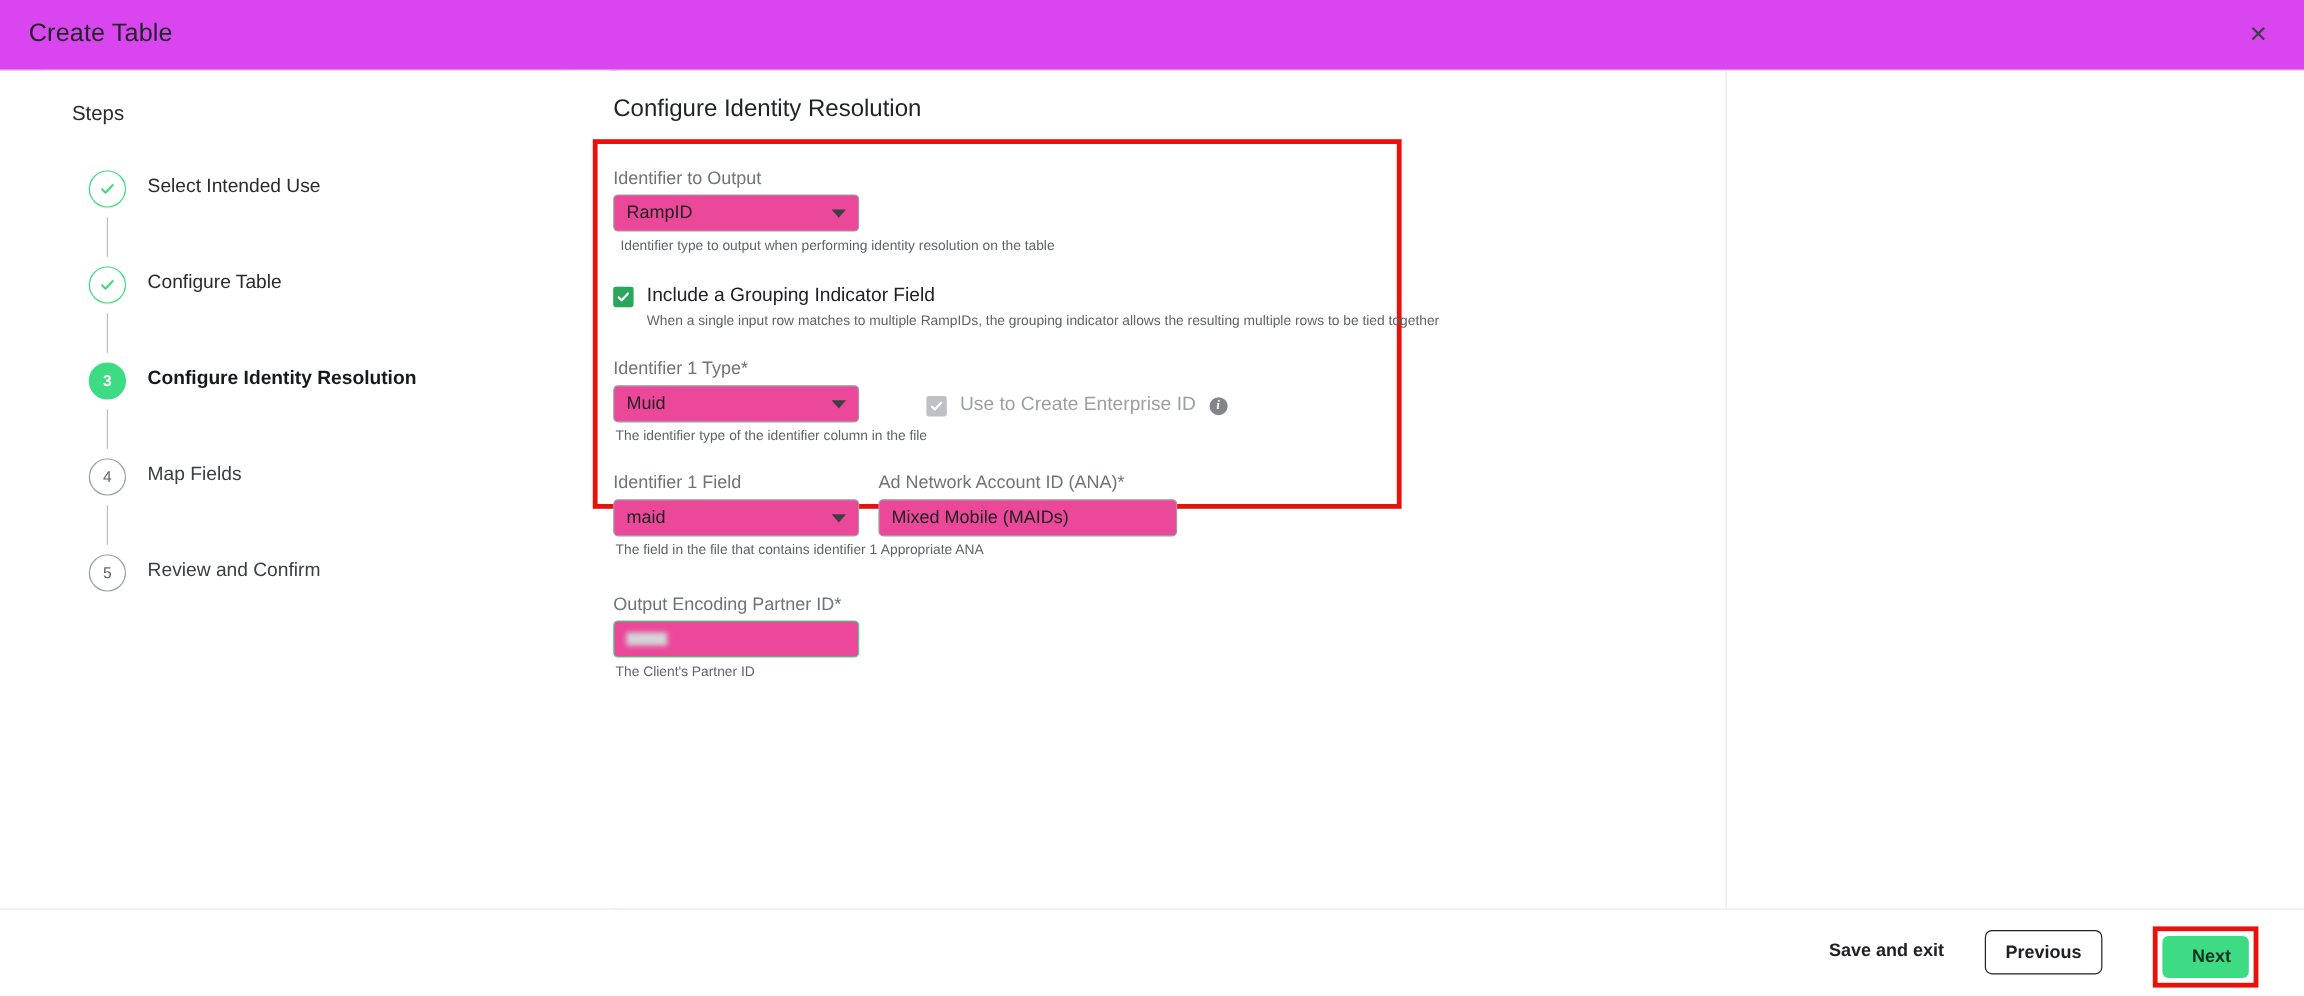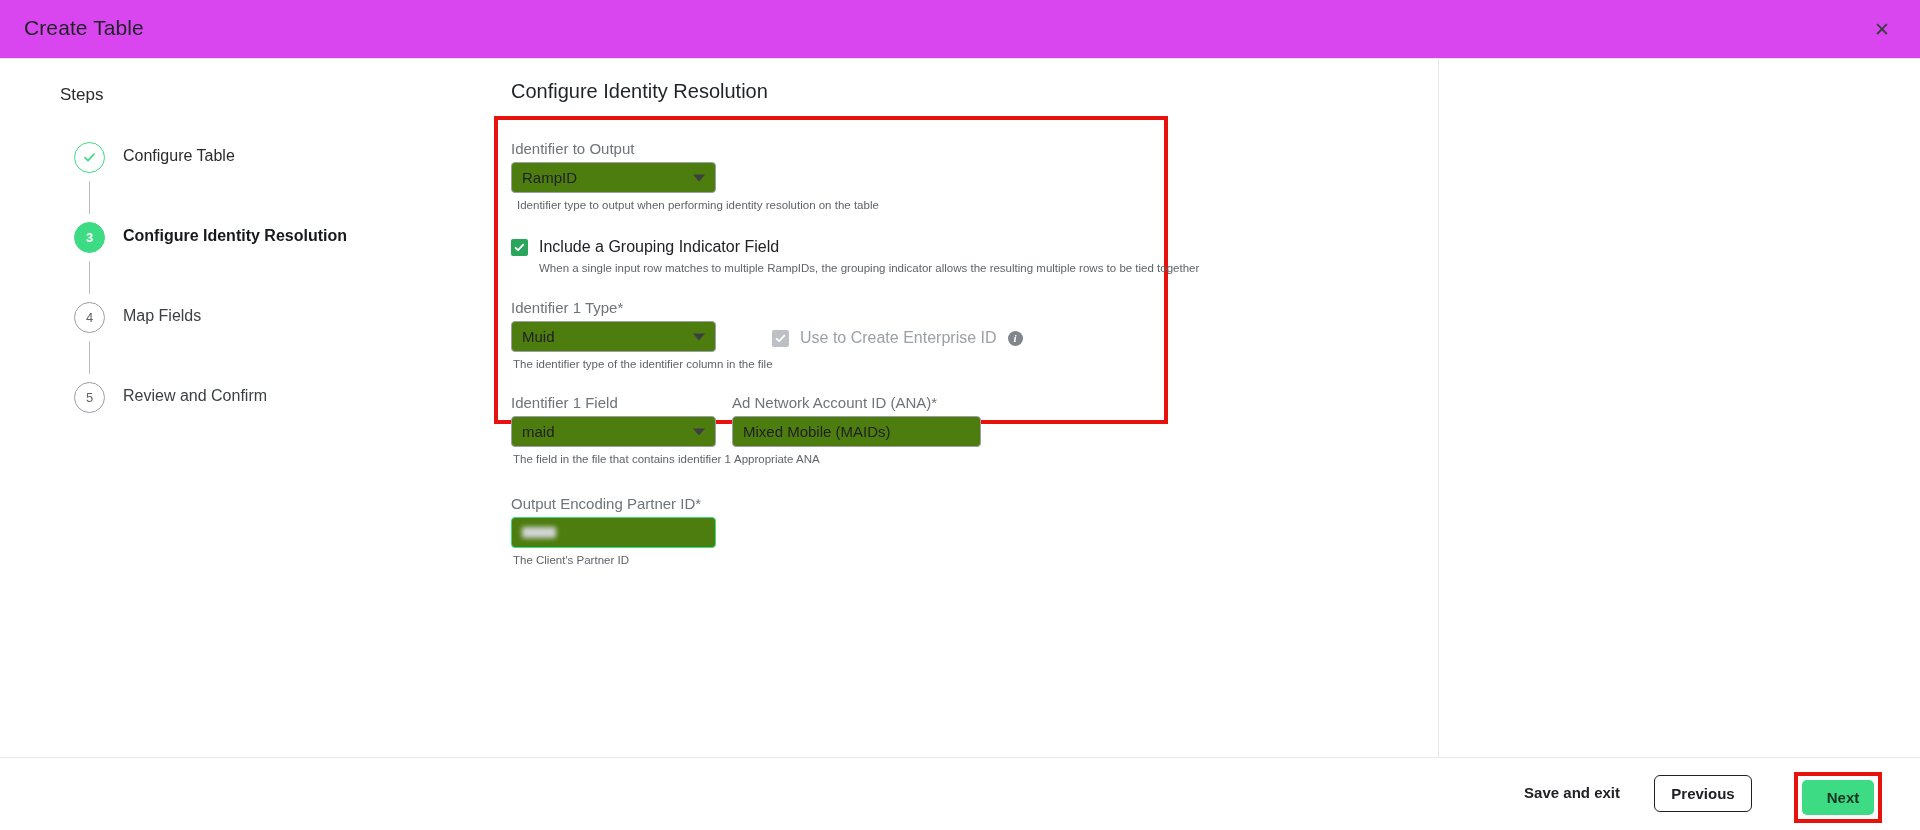--- a/index.html
+++ b/index.html
@@ -106,21 +106,21 @@
     font-size: 15px; color: #6e7479; font-weight: 400;
     margin-bottom: 5px; white-space: nowrap;
   }
   .field-label .req { color: #6e7479; }
 
   .select-box, .text-box {
     position: relative;
     width: 205px; height: 31px;
     border: 1px solid #9aa0a6;
     border-radius: 4px;
-    background: #4d7c0f;
+    background: #ec4899;
     display: flex; align-items: center;
     padding: 0 10px;
     font-size: 15px; color: #202124;
     cursor: pointer;
     font-family: "Liberation Sans", sans-serif;
   }
   .text-box { cursor: text; }
   .caret {
     position: absolute; right: 10px; top: 50%;
     transform: translateY(-50%);
@@ -210,20 +210,29 @@
 <div class="header">
   <div class="header-title">Create Table</div>
   <button class="close-btn">✕</button>
 </div>
 
 <div class="steps-pane">
   <div class="steps-label">Steps</div>
 
   <div class="step-list">
 
+    <div class="step-row">
+      <div class="step-circle done">
+        <svg width="17" height="17" viewBox="0 0 17 17">
+            <path d="M4 8.7 L7 11.6 L13 5.2" fill="none" stroke="#3ddc84" stroke-width="1.7" stroke-linecap="round" stroke-linejoin="round"></path>
+          </svg>
+      </div>
+      <div class="step-connector"></div>
+      <div class="step-text">Select Intended Use</div>
+    </div>
 
     <div class="step-row">
       <div class="step-circle done">
         <svg width="17" height="17" viewBox="0 0 17 17">
             <path d="M4 8.7 L7 11.6 L13 5.2" fill="none" stroke="#3ddc84" stroke-width="1.7" stroke-linecap="round" stroke-linejoin="round"></path>
           </svg>
       </div>
       <div class="step-connector"></div>
       <div class="step-text">Configure Table</div>
     </div>

